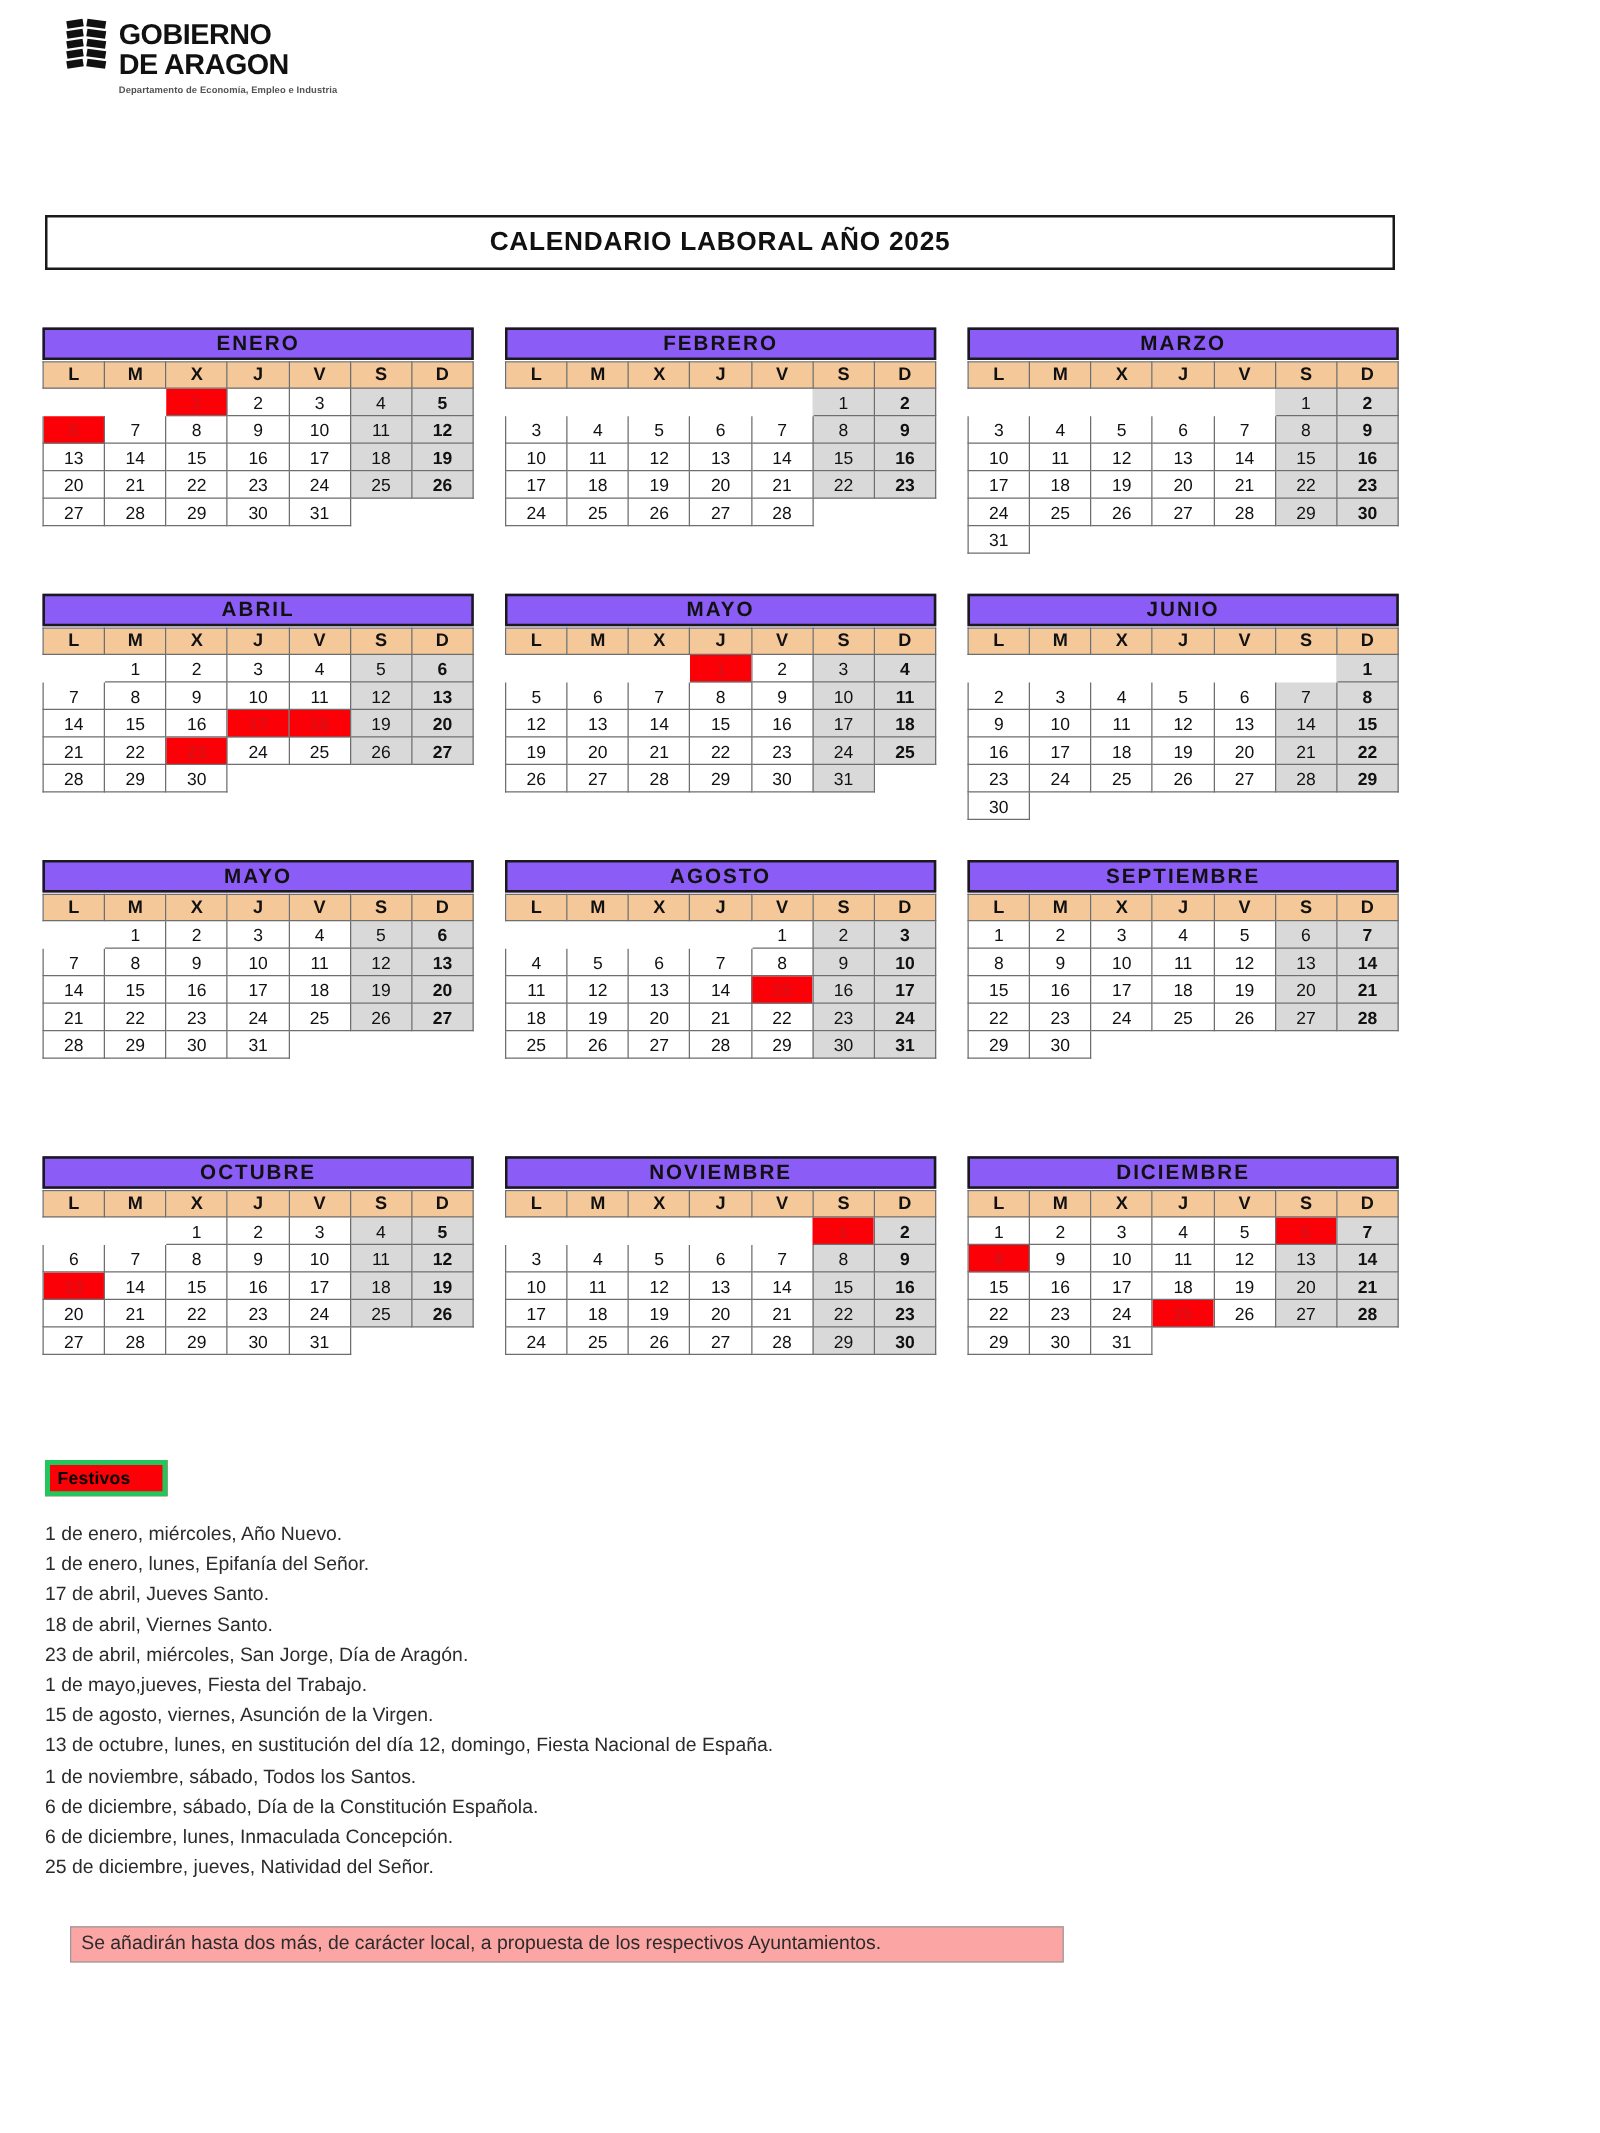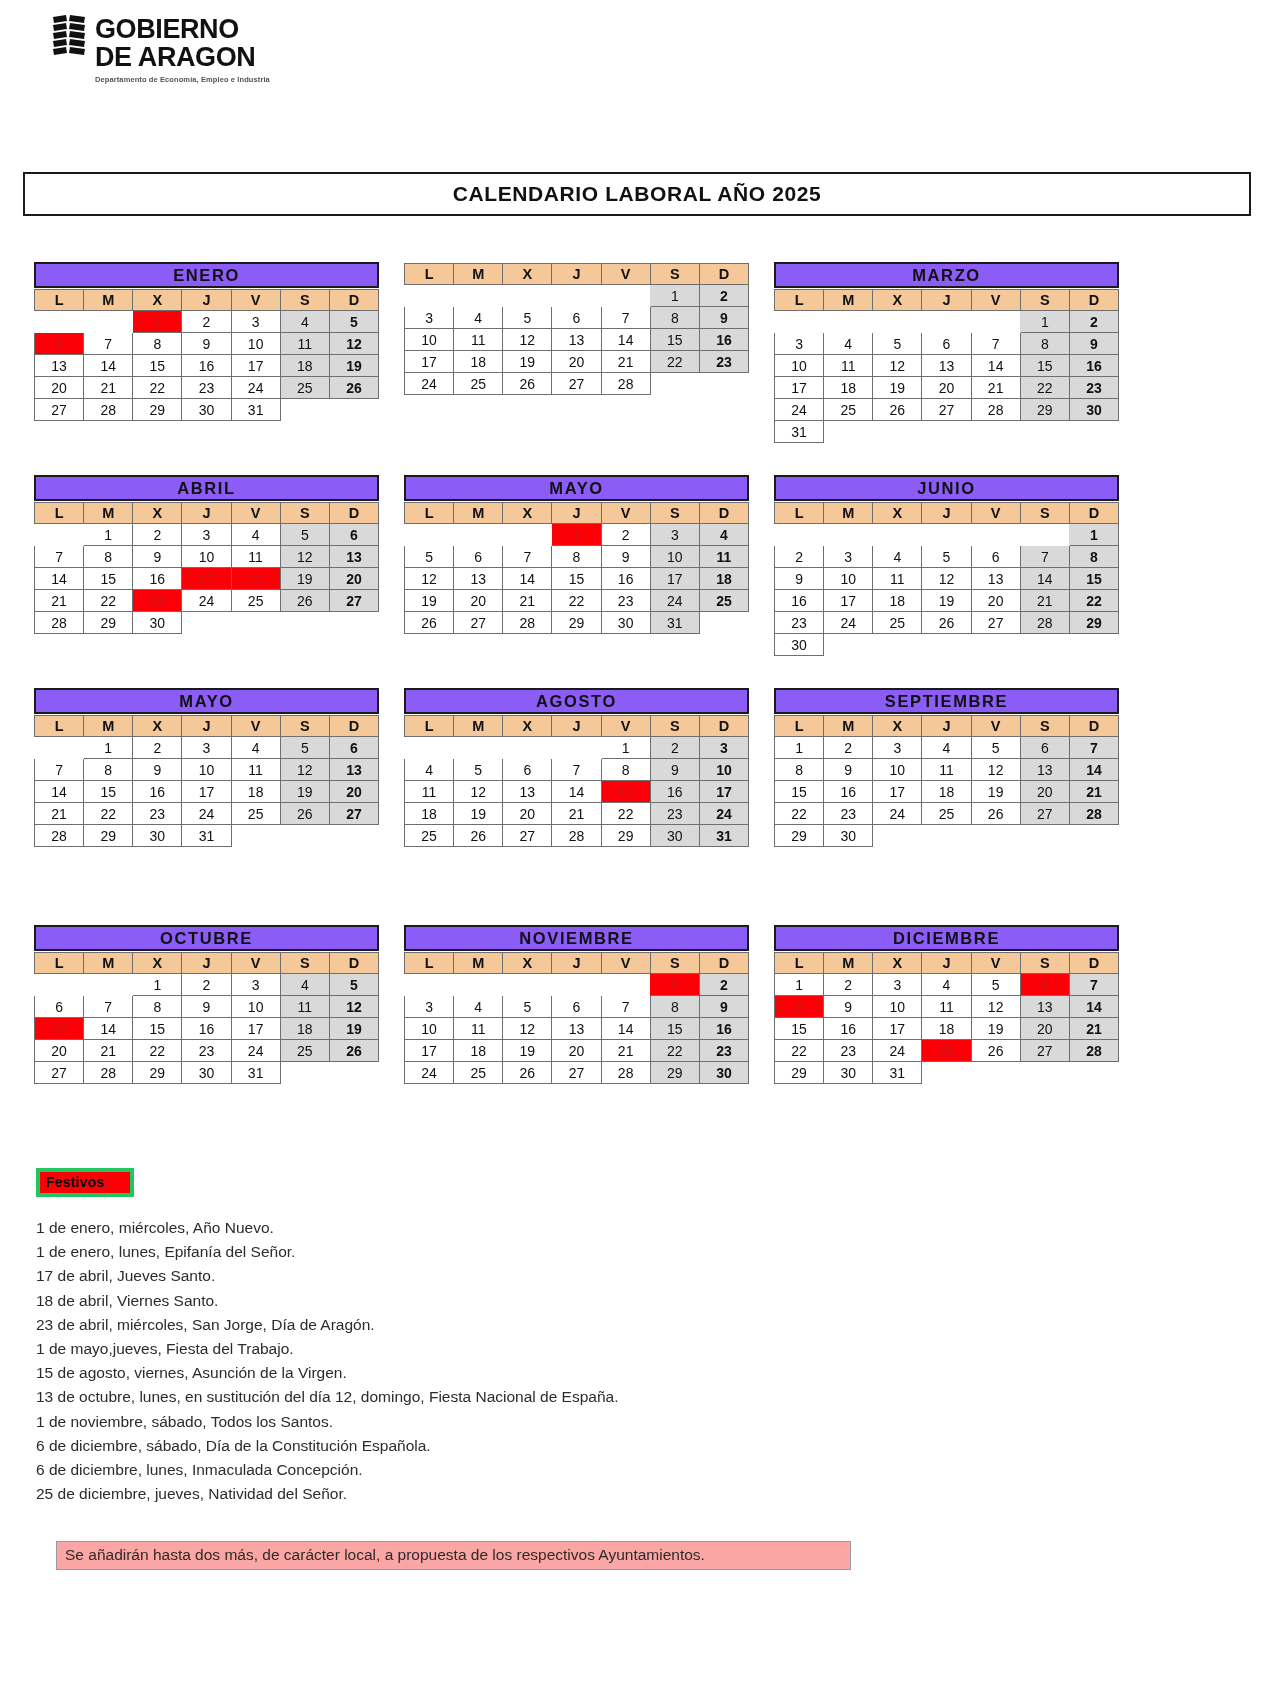--- a/index.html
+++ b/index.html
@@ -27,43 +27,43 @@
   .logo-mark {
     width: 36px;
     height: 44px;
     margin-right: 7px;
     flex: none;
   }
   .logo-words { line-height: 1; padding-top: 2px; }
   .logo-line1, .logo-line2 {
     font-family: "Liberation Sans", sans-serif;
     font-weight: bold;
-    font-size: 27px;
+    font-size: 23px;
     letter-spacing: -0.4px;
     color: #111111;
     display: block;
   }
   .logo-line2 { margin-top: 1px; }
   .logo-sub {
     display: block;
     font-size: 7.5px;
     line-height: 9.5px;
     color: #333333;
     margin-top: 4px;
     font-weight: bold;
     letter-spacing: 0.1px;
     opacity: .85;
   }
 
   
   .title-bar {
     position: absolute;
-    left: 23px;
+    left: 36px;
     top: 172px;
-    width: 1228px;
+    width: 1080px;
     height: 44px;
     border: 2px solid #1a1a1a;
     background: #ffffff;
     display: flex;
     align-items: center;
     justify-content: center;
     box-sizing: border-box;
   }
   .title-bar .title-text {
     font-size: 21px;
@@ -272,20 +272,21 @@
                 <td>31</td>
                 <td class="empty">&nbsp;</td>
                 <td class="empty">&nbsp;</td>
               </tr>
             </tbody>
           </table>
         </div>
       </div>
       <div class="month-slot">
         <div class="month">
+          <div class="month-title">FEBRERO</div>
           <table class="cal">
             <thead>
               <tr>
                 <th>L</th>
                 <th>M</th>
                 <th>X</th>
                 <th>J</th>
                 <th>V</th>
                 <th>S</th>
                 <th>D</th>

